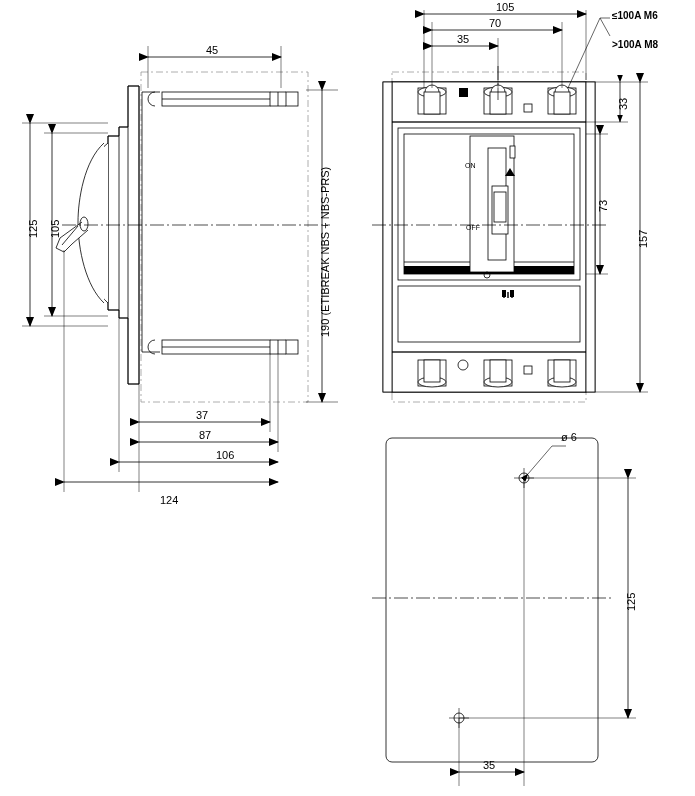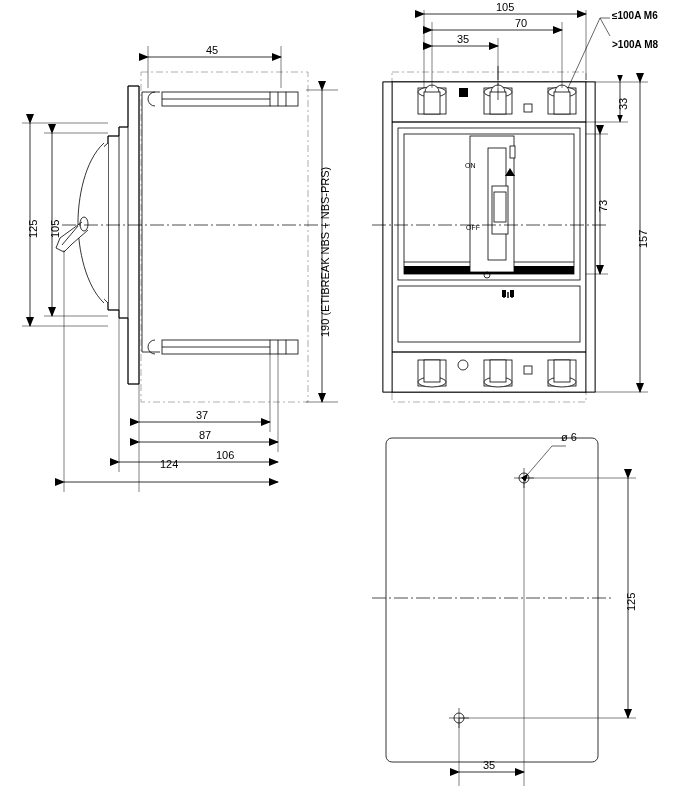--- a/index.html
+++ b/index.html
@@ -225,24 +225,24 @@
   </g>
 </svg>
 
 <div class="lbl" style="left:206px;top:44px;">45</div>
 <div class="lbl vert" style="left:27px;top:238px;transform:rotate(-90deg);">125</div>
 <div class="lbl vert" style="left:49px;top:238px;transform:rotate(-90deg);">105</div>
 <div class="lbl vert" style="left:319px;top:337px;transform:rotate(-90deg);">190 (ETIBREAK NBS + NBS-PRS)</div>
 <div class="lbl" style="left:196px;top:409px;">37</div>
 <div class="lbl" style="left:199px;top:429px;text-align:right;">87</div>
 <div class="lbl" style="left:188px;top:449px;margin-left:28px;">106</div>
-<div class="lbl" style="left:160px;top:458px;text-align:right;">124</div>
+<div class="lbl" style="left:160px;top:494px;text-align:right;">124</div>
 
 <div class="lbl" style="left:496px;top:1px;">105</div>
-<div class="lbl" style="left:489px;top:17px;margin-left:26px;">70</div>
+<div class="lbl" style="left:489px;top:17px;">70</div>
 <div class="lbl" style="left:457px;top:33px;">35</div>
 <div class="lbl vert" style="left:617px;top:110px;transform:rotate(-90deg);">33</div>
 <div class="lbl vert" style="left:597px;top:212px;transform:rotate(-90deg);">73</div>
 <div class="lbl vert" style="left:637px;top:248px;transform:rotate(-90deg);">157</div>
 <div class="lbl" style="left:465px;top:162px;font-size:7px;">ON</div>
 <div class="lbl" style="left:466px;top:224px;font-size:7px;">OFF</div>
 
 <div class="lbl b" style="left:612px;top:10px;">≤100A M6</div>
 <div class="lbl b" style="left:612px;top:28px;margin-top:11px;">&gt;100A M8</div>
 

